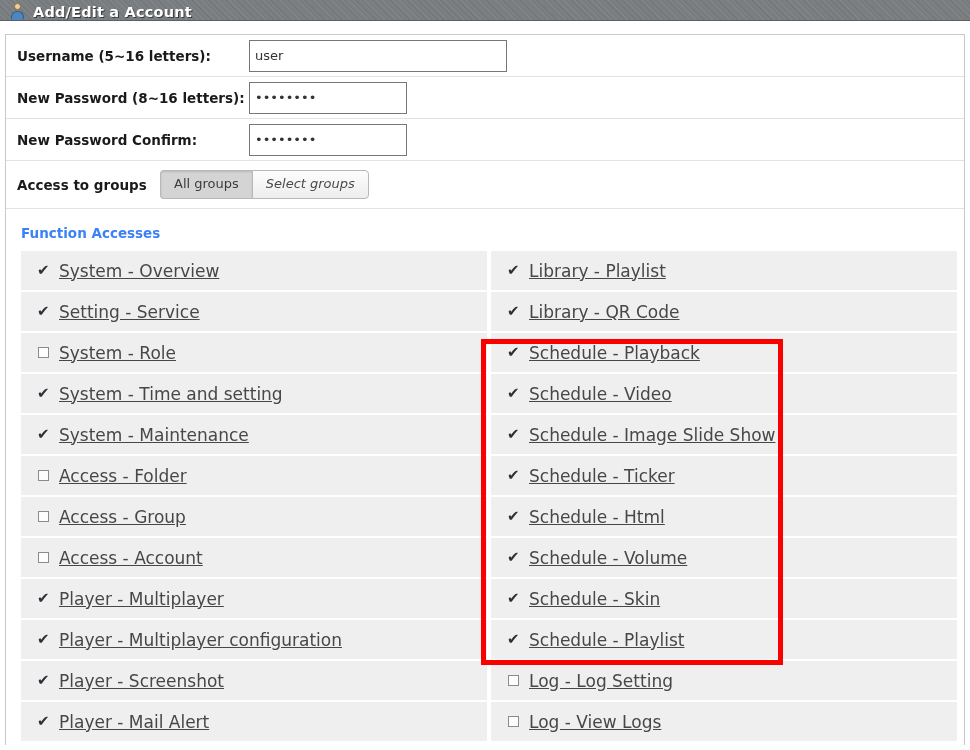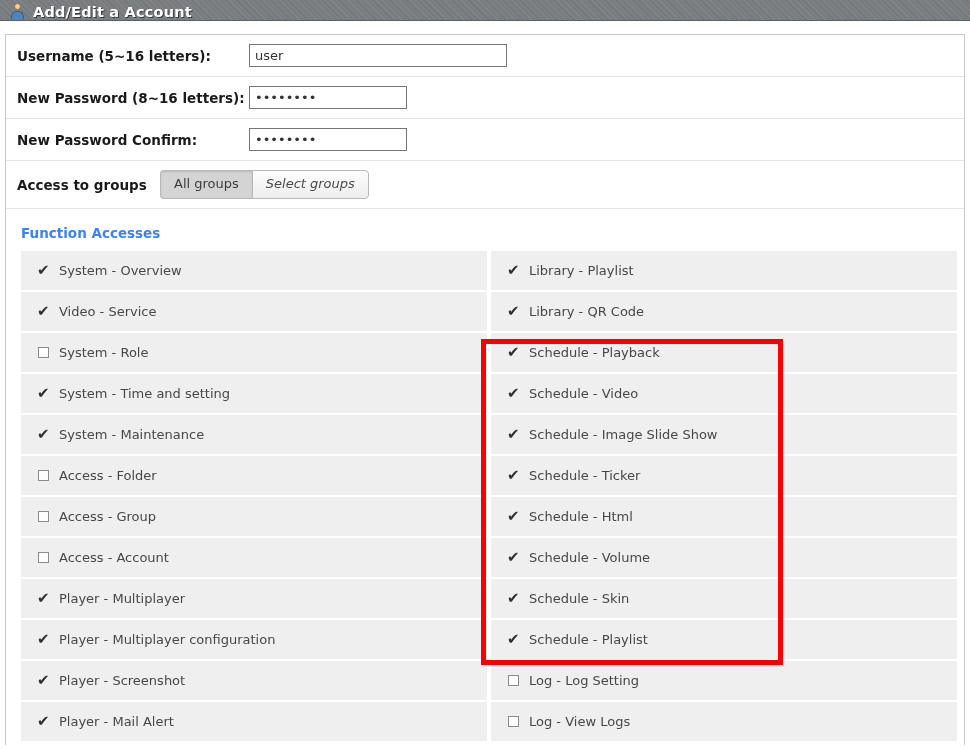--- a/index.html
+++ b/index.html
@@ -53,21 +53,21 @@
   .form-row {
     display: flex; align-items: center;
     height: 42px; padding-left: 11px;
     border-bottom: 1px solid #e3e3e3;
   }
   .form-row .flabel {
     font-size: 13.5px; font-weight: bold; color: #1a1a1a;
     width: 232px; flex: 0 0 auto;
   }
   .txt {
-    height: 23px; border: 1px solid #767676; background: #fff;
+    height: 32px; border: 1px solid #767676; background: #fff;
     font-family: "DejaVu Sans", "Liberation Sans", sans-serif;
     font-size: 13px; color: #333; padding: 0 5px; outline: none;
   }
   .txt.wide { width: 258px; }
   .txt.narrow { width: 158px; }
 
   
   .groups-row { height: 48px; }
   .btn-group { display: inline-flex; align-items: stretch; margin-left: 6px; }
   .seg {
@@ -101,21 +101,21 @@
   }
   .mark { width: 22px; flex: 0 0 auto; display: flex; align-items: center; }
   .mark .check {
     display: inline-block; font-size: 15px; color: #2a3038;
     font-weight: bold; line-height: 1; margin-left: 0px;
   }
   .mark .box {
     display: inline-block; width: 11px; height: 11px;
     border: 1px solid #888c90; background: #fdfdfd; margin-left: 1px;
   }
-  .cell .label { font-size: 13px; color: #474747; }
+  .cell .label { font-size: 17px; color: #474747; text-decoration: underline; }
 
   
   .redbox {
     position: absolute; pointer-events: none;
     border: 5px solid #fb0000;
     left: 481px; top: 339px; width: 302px; height: 326px;
     z-index: 20;
   }
 </style>
 </head>
@@ -164,21 +164,21 @@
             <div class="cell">
               <span class="mark">
                 <span class="check">✔</span>
               </span>
               <span class="label">System - Overview</span>
             </div>
             <div class="cell">
               <span class="mark">
                 <span class="check">✔</span>
               </span>
-              <span class="label">Video - Service</span>
+              <span class="label">Setting - Service</span>
             </div>
             <div class="cell">
               <span class="mark">
                 <span class="box"></span>
               </span>
               <span class="label">System - Role</span>
             </div>
             <div class="cell">
               <span class="mark">
                 <span class="check">✔</span>

